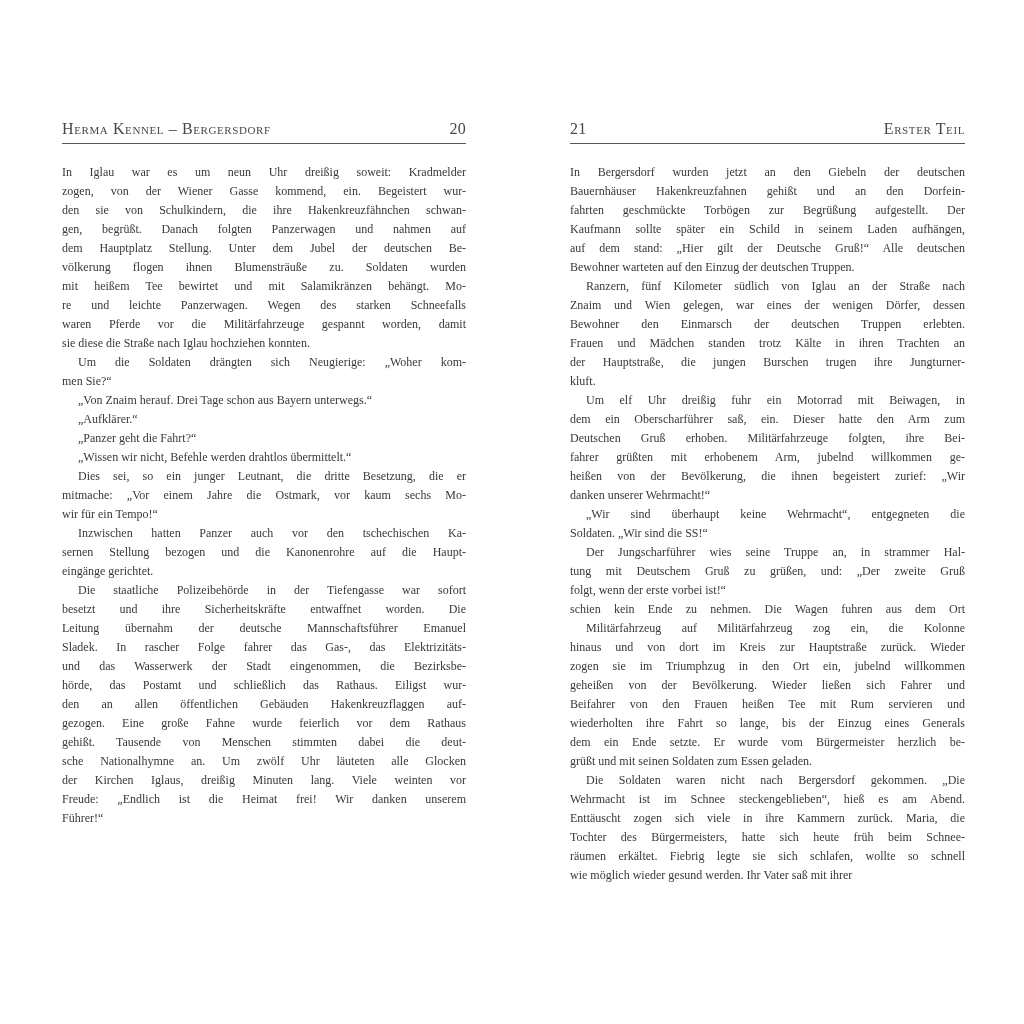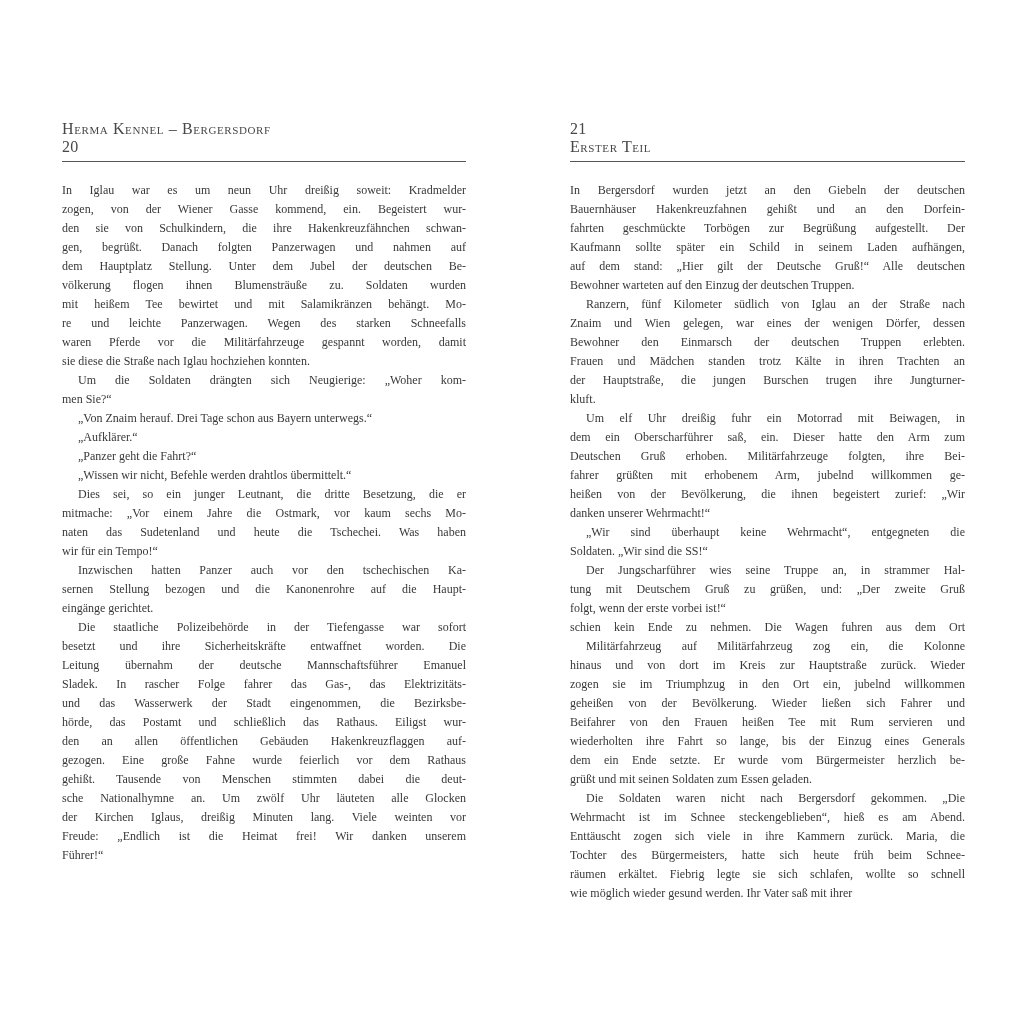--- a/index.html
+++ b/index.html
@@ -27,21 +27,20 @@
   .page-left  { left: 62px;  width: 404px; }
   .page-right { left: 570px; width: 395px; }
 
   .running-header {
     display: flex;
     justify-content: space-between;
     align-items: baseline;
     font-size: 16px;
     line-height: 18px;
     color: #474747;
-    flex-direction: column;
   }
   .header-title {
     font-variant: small-caps;
     letter-spacing: 0.6px;
   }
   .page-number {
     letter-spacing: 0.3px;
   }
   .header-rule {
     margin-top: 5px;
@@ -92,21 +91,20 @@
         <div class="line">waren Pferde vor die Militärfahrzeuge gespannt worden, damit</div>
         <div class="line last">sie diese die Straße nach Iglau hochziehen konnten.</div>
         <div class="line indent">Um die Soldaten drängten sich Neugierige: „Woher kom-</div>
         <div class="line last">men Sie?“</div>
         <div class="line last indent">„Von Znaim herauf. Drei Tage schon aus Bayern unterwegs.“</div>
         <div class="line last indent">„Aufklärer.“</div>
         <div class="line last indent">„Panzer geht die Fahrt?“</div>
         <div class="line last indent">„Wissen wir nicht, Befehle werden drahtlos übermittelt.“</div>
         <div class="line indent">Dies sei, so ein junger Leutnant, die dritte Besetzung, die er</div>
         <div class="line">mitmache: „Vor einem Jahre die Ostmark, vor kaum sechs Mo-</div>
-        <div class="line">naten das Sudetenland und heute die Tschechei. Was haben</div>
         <div class="line last">wir für ein Tempo!“</div>
         <div class="line indent">Inzwischen hatten Panzer auch vor den tschechischen Ka-</div>
         <div class="line">sernen Stellung bezogen und die Kanonenrohre auf die Haupt-</div>
         <div class="line last">eingänge gerichtet.</div>
         <div class="line indent">Die staatliche Polizeibehörde in der Tiefengasse war sofort</div>
         <div class="line">besetzt und ihre Sicherheitskräfte entwaffnet worden. Die</div>
         <div class="line">Leitung übernahm der deutsche Mannschaftsführer Emanuel</div>
         <div class="line">Sladek. In rascher Folge fahrer das Gas-, das Elektrizitäts-</div>
         <div class="line">und das Wasserwerk der Stadt eingenommen, die Bezirksbe-</div>
         <div class="line">hörde, das Postamt und schließlich das Rathaus. Eiligst wur-</div>

